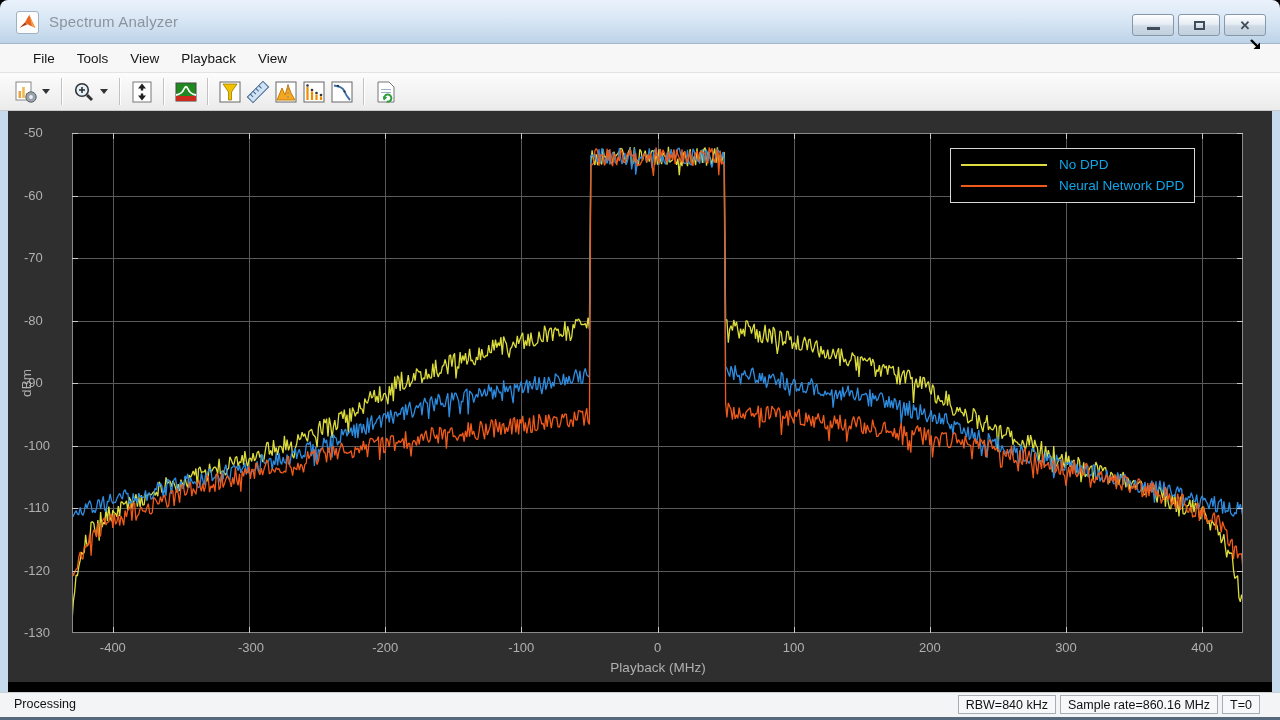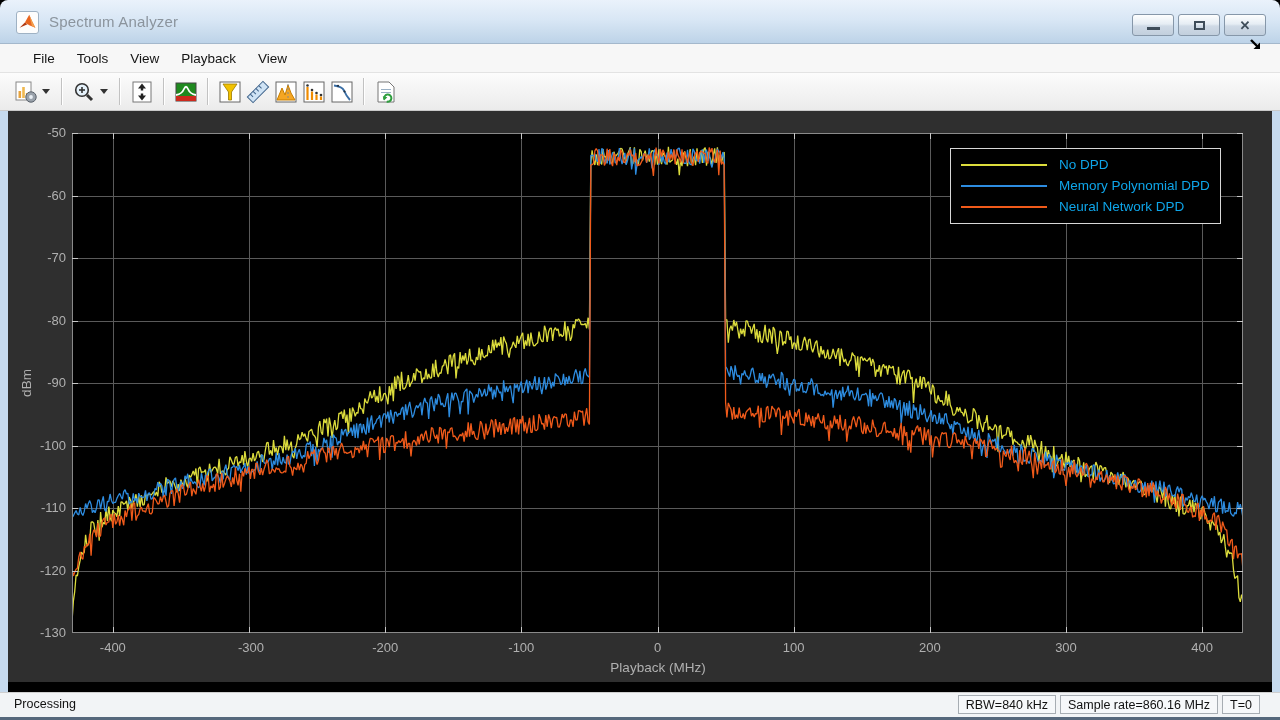--- a/index.html
+++ b/index.html
@@ -33,21 +33,21 @@
   .tb-sep{width:1px;height:27px;background:#c2c2c2;border-right:1px solid #ffffff;margin:0 7px;}
   
   .frame-l,.frame-r{position:absolute;top:111px;width:8px;height:595px;background:#c6daee;}
   .frame-l{left:0;} .frame-r{left:1272px;}
   .frame-b{position:absolute;left:0;top:707px;width:1280px;height:9px;background:#c6daee;}
   .frame-dark{position:absolute;left:0;top:716px;width:1280px;height:4px;background:#56687c;}
   .figure{position:absolute;left:8px;top:111px;width:1264px;height:571px;background:#2f2f2f;}
   .plot-svg{position:absolute;left:64px;top:22px;}
   .axis-label{position:absolute;color:#b0b0b0;font-size:13.5px;white-space:nowrap;}
   .tick-label{position:absolute;color:#b0b0b0;font-size:13px;white-space:nowrap;}
-  .ytick{width:42px;text-align:right;}
+  .ytick{width:42px;text-align:left;}
   
   .legend{position:absolute;left:942px;top:37px;background:#000;border:1px solid #d7d7d7;
     padding:5px 10px 6px 10px;}
   .legend-row{display:flex;align-items:center;height:21px;}
   .legend-line{width:86px;height:2px;margin-right:12px;flex:none;}
   .legend-label{color:#0ea5e9;font-size:13.5px;white-space:nowrap;}
   
   .statusbar{position:absolute;left:0;top:692px;width:1280px;height:25px;background:#f2f4f6;
     border-top:1px solid #cfcfcf;box-sizing:border-box;}
   .status-left{position:absolute;left:14px;top:4px;font-size:12.5px;color:#111;}
@@ -255,24 +255,20 @@
         </g>
       </svg>
     <div class="axis-label" id="ylabel" style="left:18px;top:272px;transform:translate(-50%,-50%) rotate(-90deg);">dBm</div>
     <div class="axis-label" id="xlabel" style="left:650px;top:556px;transform:translate(-50%,-50%);">Playback (MHz)</div>
     <div class="legend" id="legend">
         <div class="legend-row">
           <span class="legend-line" style="background: rgb(220, 220, 60);"></span>
           <span class="legend-label">No DPD</span>
         </div>
         <div class="legend-row">
-          <span class="legend-line" style="background: rgb(45, 140, 224);"></span>
-          <span class="legend-label">Memory Polynomial DPD</span>
-        </div>
-        <div class="legend-row">
           <span class="legend-line" style="background: rgb(240, 90, 26);"></span>
           <span class="legend-label">Neural Network DPD</span>
         </div>
       </div>
   <div class="tick-label" style="left: 104.849px; top: 529px; transform: translateX(-50%);">-400</div>
       <div class="tick-label" style="left: 243px; top: 529px; transform: translateX(-50%);">-300</div>
       <div class="tick-label" style="left: 377.174px; top: 529px; transform: translateX(-50%);">-200</div>
       <div class="tick-label" style="left: 513.337px; top: 529px; transform: translateX(-50%);">-100</div>
       <div class="tick-label" style="left: 649.5px; top: 529px; transform: translateX(-50%);">0</div>
       <div class="tick-label" style="left: 785.663px; top: 529px; transform: translateX(-50%);">100</div>

